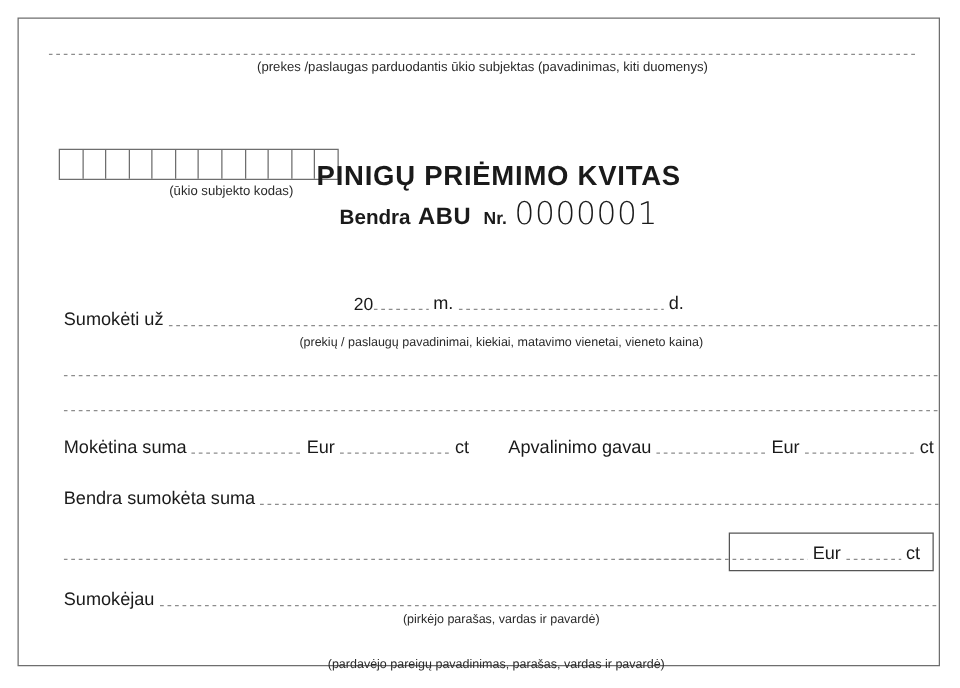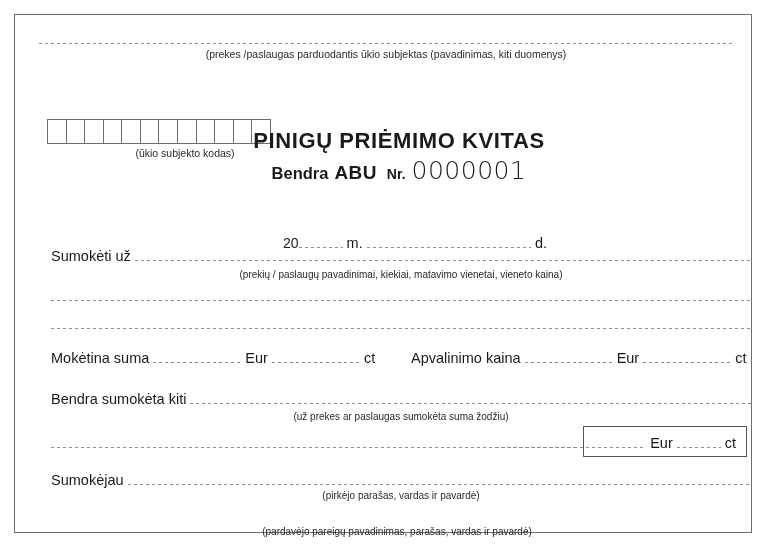--- a/index.html
+++ b/index.html
@@ -330,33 +330,32 @@
 
   <div id="amounts-row">
     <div id="amount-left">
       <span class="label">Mokėtina suma</span>
       <span class="dotline fixed-md"></span>
       <span class="unit">Eur</span>
       <span class="dotline fixed-md"></span>
       <span class="unit">ct</span>
     </div>
     <div id="amount-right">
-      <span class="label">Apvalinimo kaina</span>
+      <span class="label">Apvalinimo gavau</span>
       <span class="dotline fixed-md"></span>
       <span class="unit">Eur</span>
       <span class="dotline fixed-md"></span>
       <span class="unit">ct</span>
     </div>
   </div>
 
   <div id="bendra-row" class="row">
-    <span class="label">Bendra sumokėta kiti</span>
+    <span class="label">Bendra sumokėta suma</span>
     <span class="dotline"></span>
   </div>
-  <div id="bendra-caption" class="caption">(už prekes ar paslaugas sumokėta suma žodžiu)</div>
 
   <div id="total-dotline"></div>
   <div id="eur-box">
     <span class="dotline fixed-lg"></span>
     <span class="unit">Eur</span>
     <span class="dotline fixed-xs"></span>
     <span class="unit">ct</span>
   </div>
 
   <div id="sumokejau-row" class="row">

